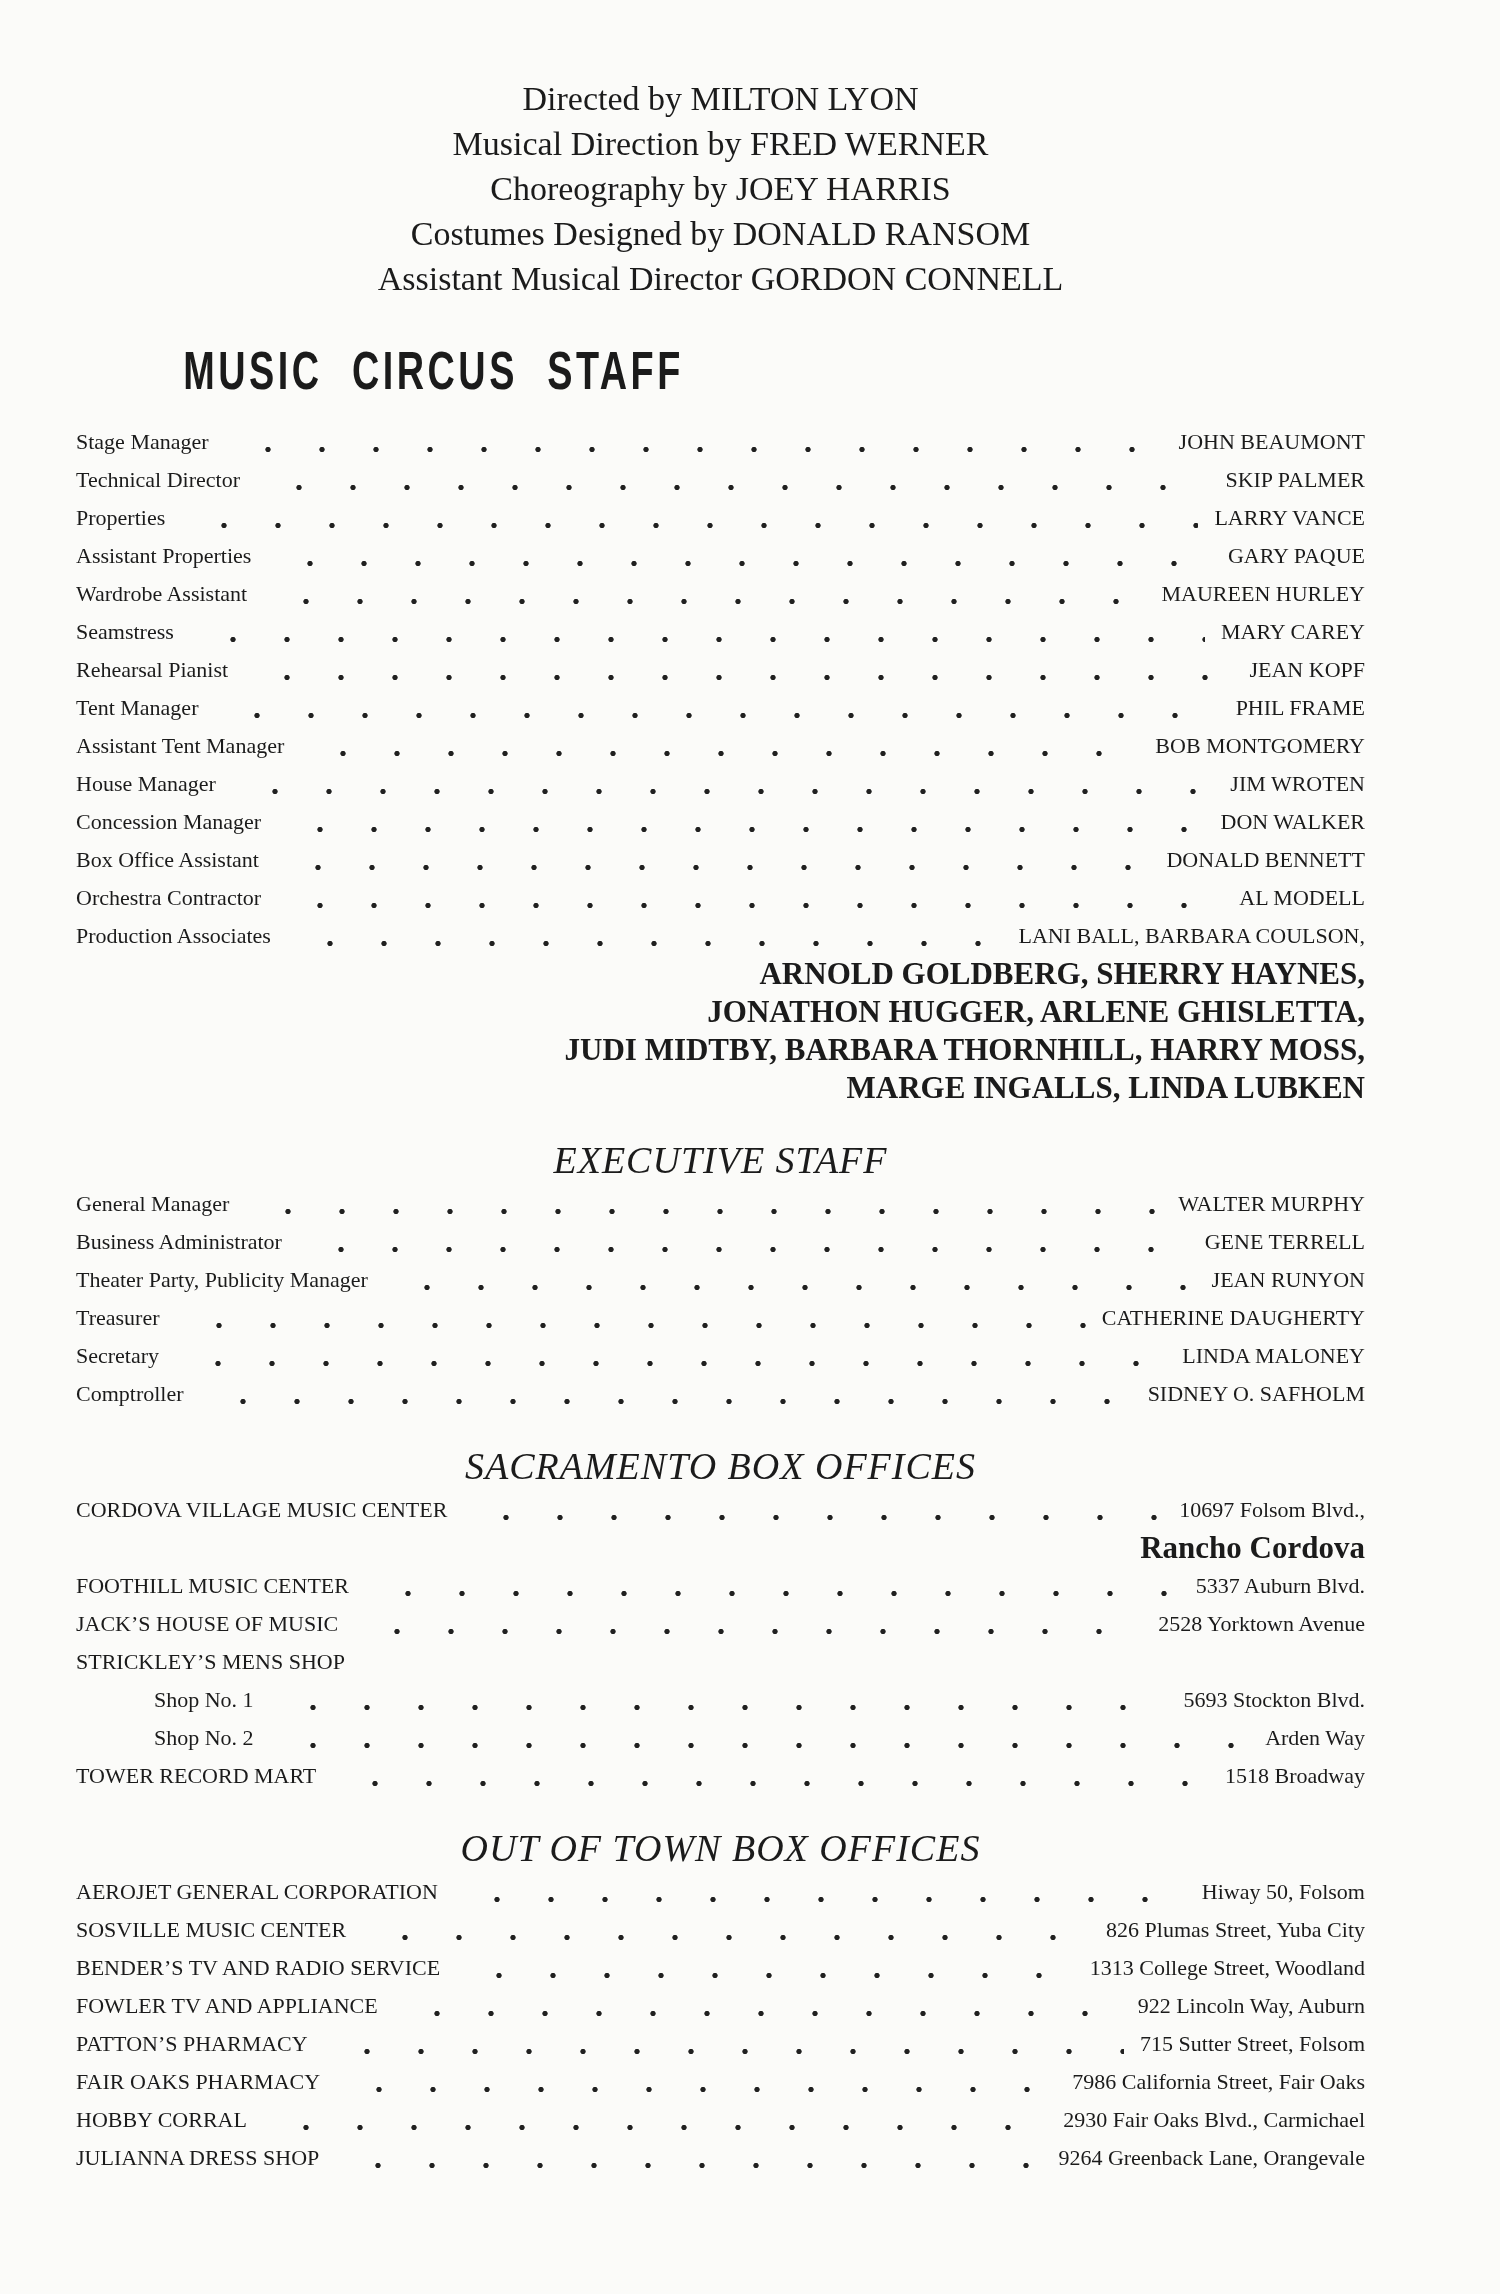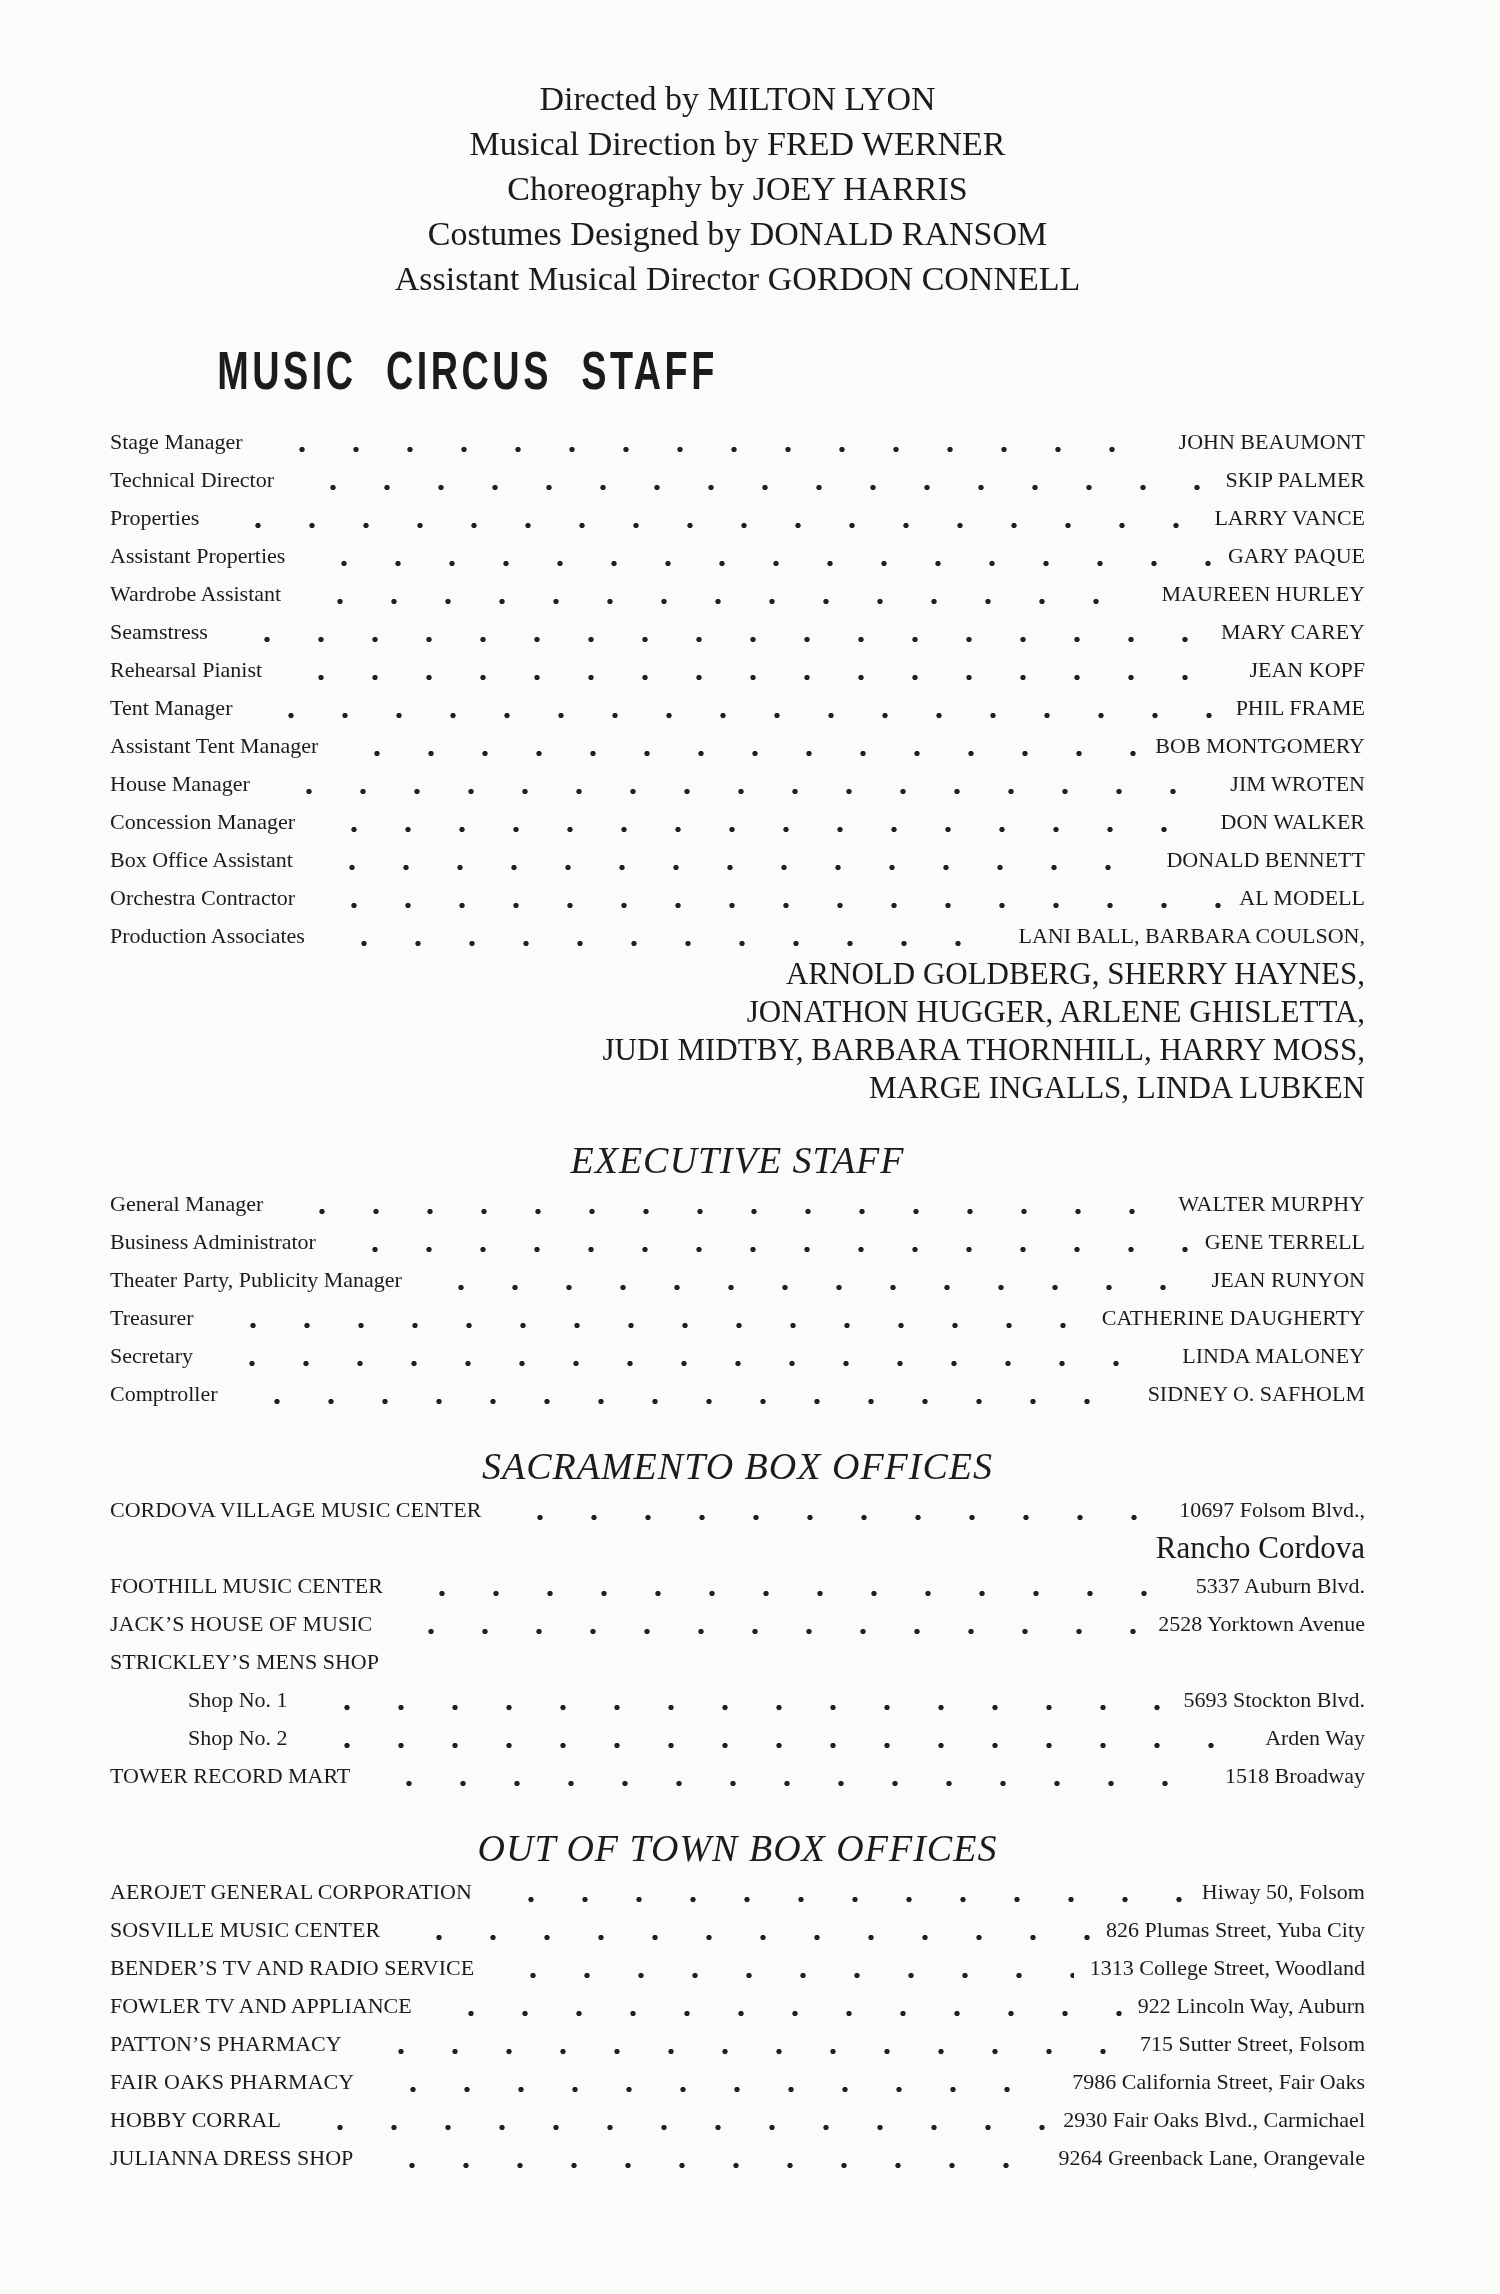--- a/index.html
+++ b/index.html
@@ -9,21 +9,21 @@
   }
   .page {
     position: relative;
     width: 1500px;
     height: 2294px;
     margin: 0 auto;
     box-sizing: border-box;
     background: #fbfbf9;
     color: #1b1b1b;
     font-family: "Liberation Serif", "DejaVu Serif", serif;
-    padding: 76px 135px 0 110px;
+    padding: 76px 135px 0 76px;
     overflow: hidden;
   }
   .credits {
     text-align: center;
     font-size: 34px;
     line-height: 45px;
   }
   .credit-line { white-space: nowrap; }
 
   .section-heading-gothic {
@@ -74,20 +74,21 @@
     background-image: radial-gradient(circle, #202020 2.3px, rgba(0,0,0,0) 3px);
     background-size: 54px 7px;
     background-repeat: repeat-x;
     background-position: 8px calc(100% - 8px);
   }
   .extra-line {
     font-size: 31px;
     line-height: 38px;
     text-align: right;
     white-space: nowrap;
+    font-weight: bold;
   }
 </style>
 </head>
 <body>
 
 <div class="page">
   <div class="credits">
       <div class="credit-line">Directed by MILTON LYON</div>
       <div class="credit-line">Musical Direction by FRED WERNER</div>
       <div class="credit-line">Choreography by JOEY HARRIS</div>

